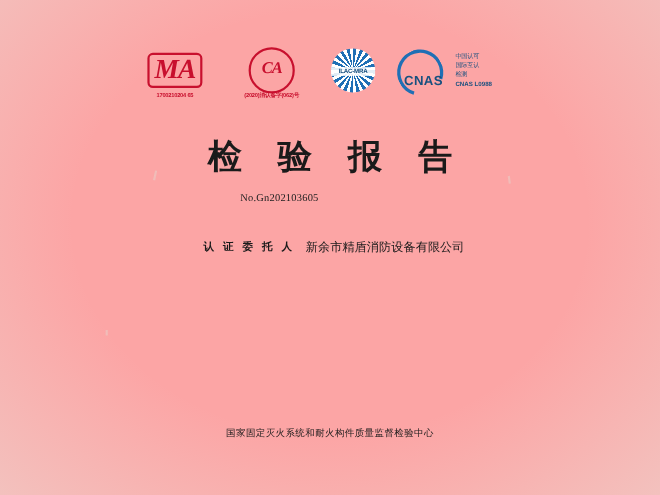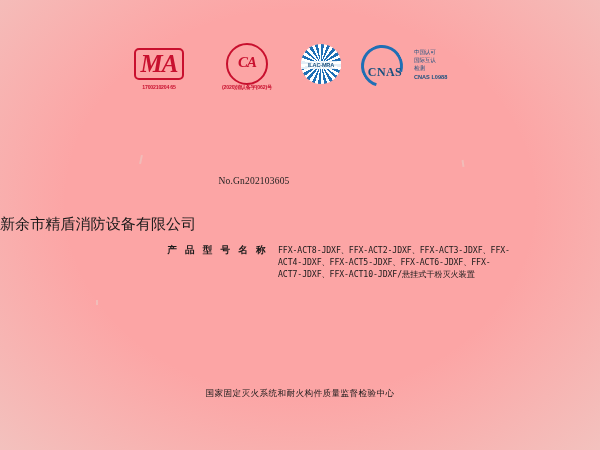--- a/index.html
+++ b/index.html
@@ -131,21 +131,21 @@
     width: 36px; height: 36px;
     border: 3px solid #1f6fb5;
     border-radius: 50%;
     border-bottom-color: transparent;
     transform: rotate(-28deg);
   }
   .cnas-text {
     position: absolute;
     left: 0; bottom: 4px;
     width: 54px;
-    font-family: Liberation Serif, serif;
+    font-family: Liberation Sans, sans-serif;
     font-weight: bold;
     font-size: 12px;
     color: #18507f;
     letter-spacing: 0.4px;
   }
   .cnas-side {
     width: 60px;
     height: 44px;
     text-align: left;
     font-size: 5.6px;
@@ -202,21 +202,21 @@
     font-size: 9.6px;
     font-weight: bold;
     color: #1a1a1a;
     letter-spacing: 2.4px;
     white-space: nowrap;
     flex: none;
   }
   .field-value {
     width: 232px;
     font-family: "DejaVu Sans", sans-serif;
-    font-size: 15px;
+    font-size: 11px;
     line-height: 13.5px;
     color: #1a1a1a;
     letter-spacing: 0.1px;
   }
   .field-value.mono {
     font-family: "DejaVu Sans Mono", monospace;
     font-size: 8.2px;
     line-height: 12px;
     letter-spacing: -0.1px;
   }
@@ -276,33 +276,31 @@
       <div class="cnas-side">
         <div class="cn-l">中国认可</div>
         <div class="cn-l">国际互认</div>
         <div class="cn-l">检测</div>
         <div class="cn-code">CNAS L0988</div>
       </div>
     </div>
 
   </div>
 
+  <div id="doc-title">检 验 报 告</div>
   <div id="doc-number">No.Gn202103605</div>
 
   <div id="fields">
 
     <div class="field-row">
+      <div class="field-label">认 证 委 托 人</div>
       <div class="field-value">新余市精盾消防设备有限公司</div>
     </div>
 
+
     <div class="field-row">
-      <div class="field-label">产 品 型 号 名 称</div>
-      <div class="field-value mono">FFX-ACT8-JDXF、FFX-ACT2-JDXF、FFX-ACT3-JDXF、FFX-ACT4-JDXF、FFX-ACT5-JDXF、FFX-ACT6-JDXF、FFX-ACT7-JDXF、FFX-ACT10-JDXF/悬挂式干粉灭火装置</div>
-    </div>
-
-    <div class="field-row">
     </div>
 
   </div>
 
   <div id="footer">国家固定灭火系统和耐火构件质量监督检验中心</div>
 
 </div>
 
 </body></html>

